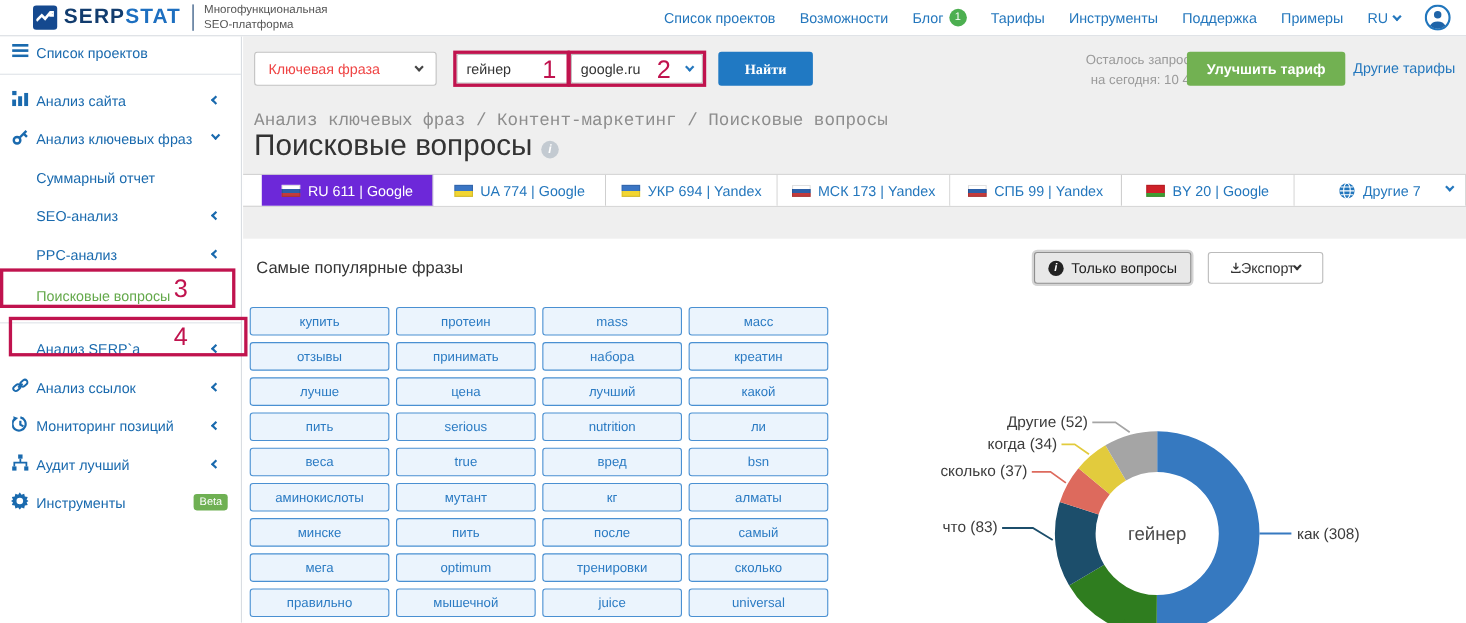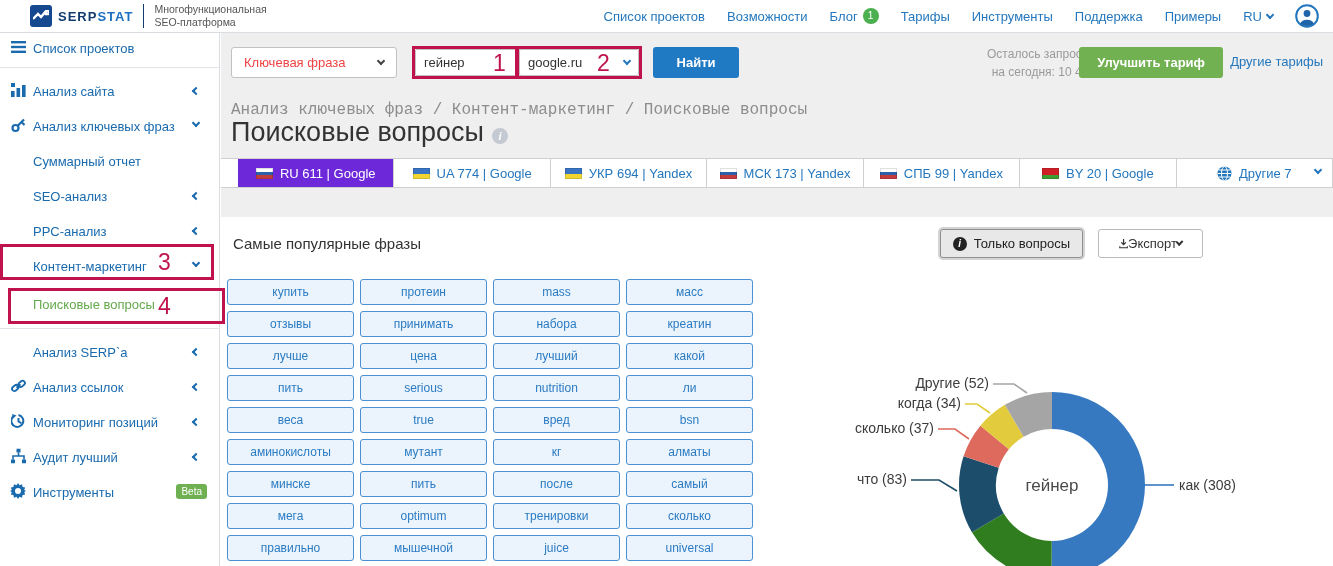--- a/index.html
+++ b/index.html
@@ -3,21 +3,21 @@
 <meta charset="utf-8">
 <style>
   * { margin:0; padding:0; box-sizing:border-box; }
   html,body { width:1333px; height:566px; font-family:"Liberation Sans", sans-serif; background:#fff; overflow:hidden; }
 
   
   .top-header { position:absolute; left:0; top:0; width:1333px; height:33px; background:#fff; border-bottom:1px solid #d9dde2; display:flex; align-items:center; z-index:5; }
   .logo-wrap { display:flex; align-items:center; padding-left:30px; width:360px; }
   .logo-icon { width:22px; height:22px; background:#15498f; border-radius:3px; position:relative; margin-right:6px; }
   .logo-icon svg { position:absolute; left:3px; top:5px; }
-  .logo-text { font-size:13px; font-weight:bold; letter-spacing:1px; }
+  .logo-text { font-size:19px; font-weight:bold; letter-spacing:1px; }
   .logo-serp { color:#123c6e; } .logo-stat { color:#1d6fc0; }
   .logo-div { width:1px; height:24px; background:#123c6e; margin:0 10px; }
   .tagline { font-size:10.5px; color:#555; line-height:1.25; }
   .top-nav { display:flex; align-items:center; margin-left:auto; padding-right:14px; gap:22px; }
   .top-nav .nav-item { font-size:13px; color:#2477bd; cursor:pointer; white-space:nowrap; display:flex; align-items:center; gap:5px; }
   .badge-green { display:inline-block; width:16px; height:16px; border-radius:50%; background:#4caf50; color:#fff; font-size:10px; line-height:16px; text-align:center; }
   .chv { display:inline-block; width:6px; height:6px; border-right:2px solid currentColor; border-bottom:2px solid currentColor; }
   .chv-down { transform:rotate(45deg); margin-top:-3px; }
   .chv-left { transform:rotate(135deg); }
 
@@ -37,21 +37,21 @@
 
   
   .main { position:absolute; left:221px; top:33px; width:1112px; height:533px; background:#efefef; }
 
   
   .toolbar { position:absolute; left:0; top:0; width:1112px; height:58px; display:flex; align-items:center; }
   .kw-select { position:absolute; left:10px; top:14px; width:166px; height:31px; background:#fff; border:1px solid #c2c2c2; border-radius:3px; font-size:13px; color:#ef4444; display:flex; align-items:center; padding:0 12px; justify-content:space-between; cursor:pointer; }
   .query-input { position:absolute; left:194px; top:16px; width:112px; height:27px; border:1px solid #c2c2c2; background:#fff; font-size:13px; color:#333; padding:0 8px; border-radius:2px; }
   .region-select { position:absolute; left:298px; top:16px; width:120px; height:27px; background:#fff; border:1px solid #c2c2c2; border-radius:2px; font-size:13px; color:#333; display:flex; align-items:center; justify-content:space-between; padding:0 8px; cursor:pointer; }
   .region-select .chv { color:#2477bd; }
-  .find-btn { position:absolute; left:432px; top:14px; width:86px; height:31px; background:#2079c3; border:none; border-radius:3px; color:#fff; font-size:13px; font-weight:bold; cursor:pointer; }
+  .find-btn { position:absolute; left:432px; top:14px; width:86px; height:31px; background:#2079c3; border:none; border-radius:3px; color:#fff; font-size:13px; font-weight:bold; cursor:pointer;font-family:Liberation Serif, serif; }
   .quota { position:absolute; right:238px; top:12px; text-align:right; font-size:12px; color:#9a9a9a; line-height:1.5; }
   .upgrade-btn { position:absolute; right:110px; top:14px; height:31px; padding:0 18px; background:#72b152; border:none; border-radius:3px; color:#fff; font-size:13px; font-weight:bold; cursor:pointer; }
   .other-plans { position:absolute; right:10px; top:21px; font-size:13px; color:#2477bd; cursor:pointer; }
 
   
   .breadcrumb { position:absolute; left:10px; top:68px; font-size:16px; color:#8d8d8d;font-family:Liberation Mono, monospace; }
   .page-title-row { position:absolute; left:10px; top:84px; display:flex; align-items:center; gap:8px; }
   .page-title { font-size:27px; color:#333; }
   .info-circle { width:16px; height:16px; border-radius:50%; background:#c3cad1; color:#fff; font-size:11px; font-style:italic; font-weight:bold; text-align:center; line-height:16px; margin-top:6px; }
 
@@ -168,24 +168,20 @@
   <div class="side-item">
     <span class="lbl">Суммарный отчет</span>
   </div>
   <div class="side-item">
     <span class="lbl">SEO-анализ</span>
     <span class="chv chv-left"></span>
   </div>
   <div class="side-item">
     <span class="lbl">PPC-анализ</span>
     <span class="chv chv-left"></span>
-  </div>
-  <div class="side-item">
-    <span class="lbl">Контент-маркетинг</span>
-    <span class="chv chv-down"></span>
   </div>
   <div class="side-item" style="height:40px;">
     <span class="lbl lbl-green">Поисковые вопросы</span>
   </div>
   <div class="side-div"></div>
   <div class="side-item">
     <span class="lbl">Анализ SERP`a</span>
     <span class="chv chv-left"></span>
   </div>
   <div class="side-item">

